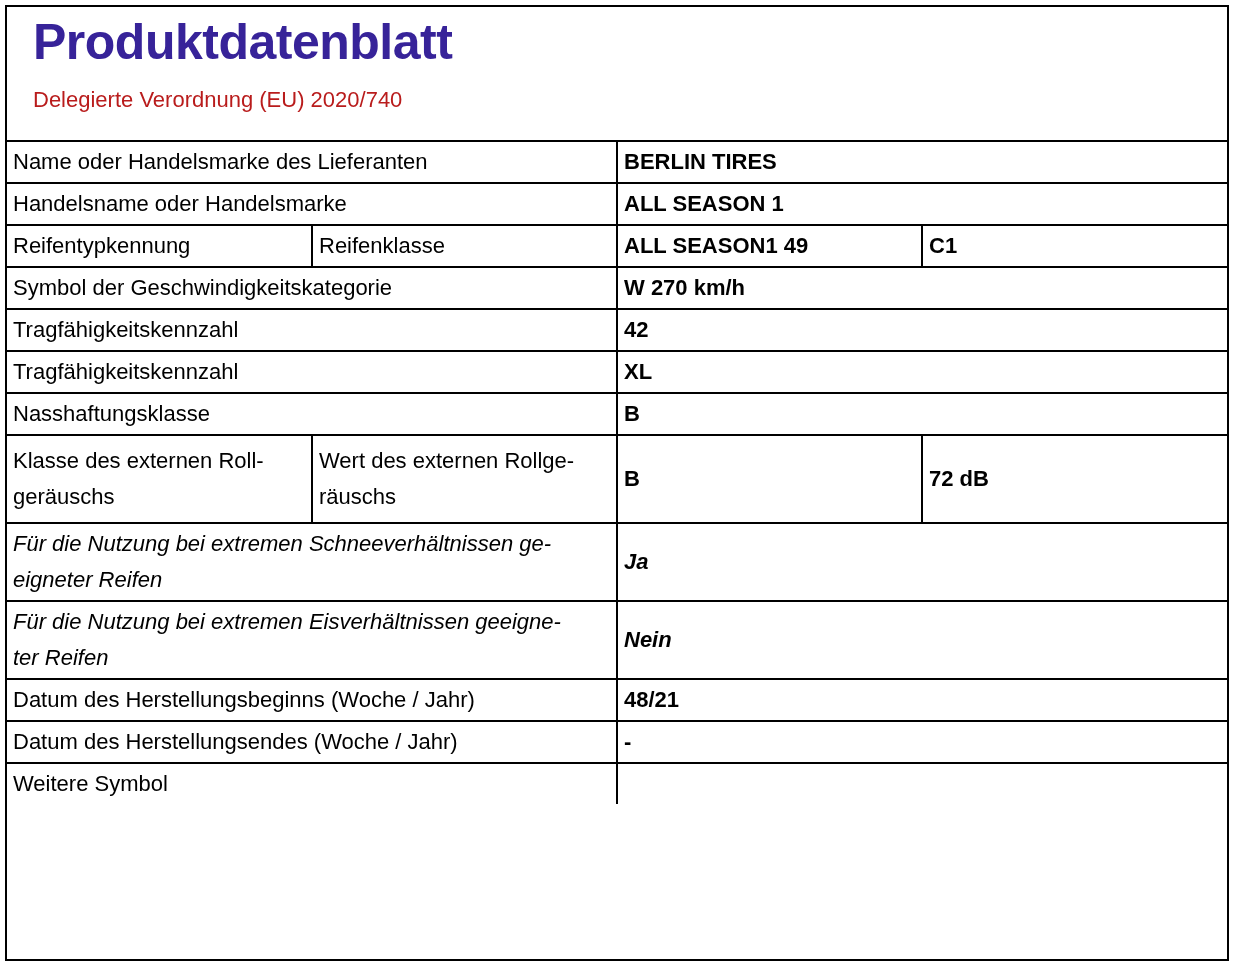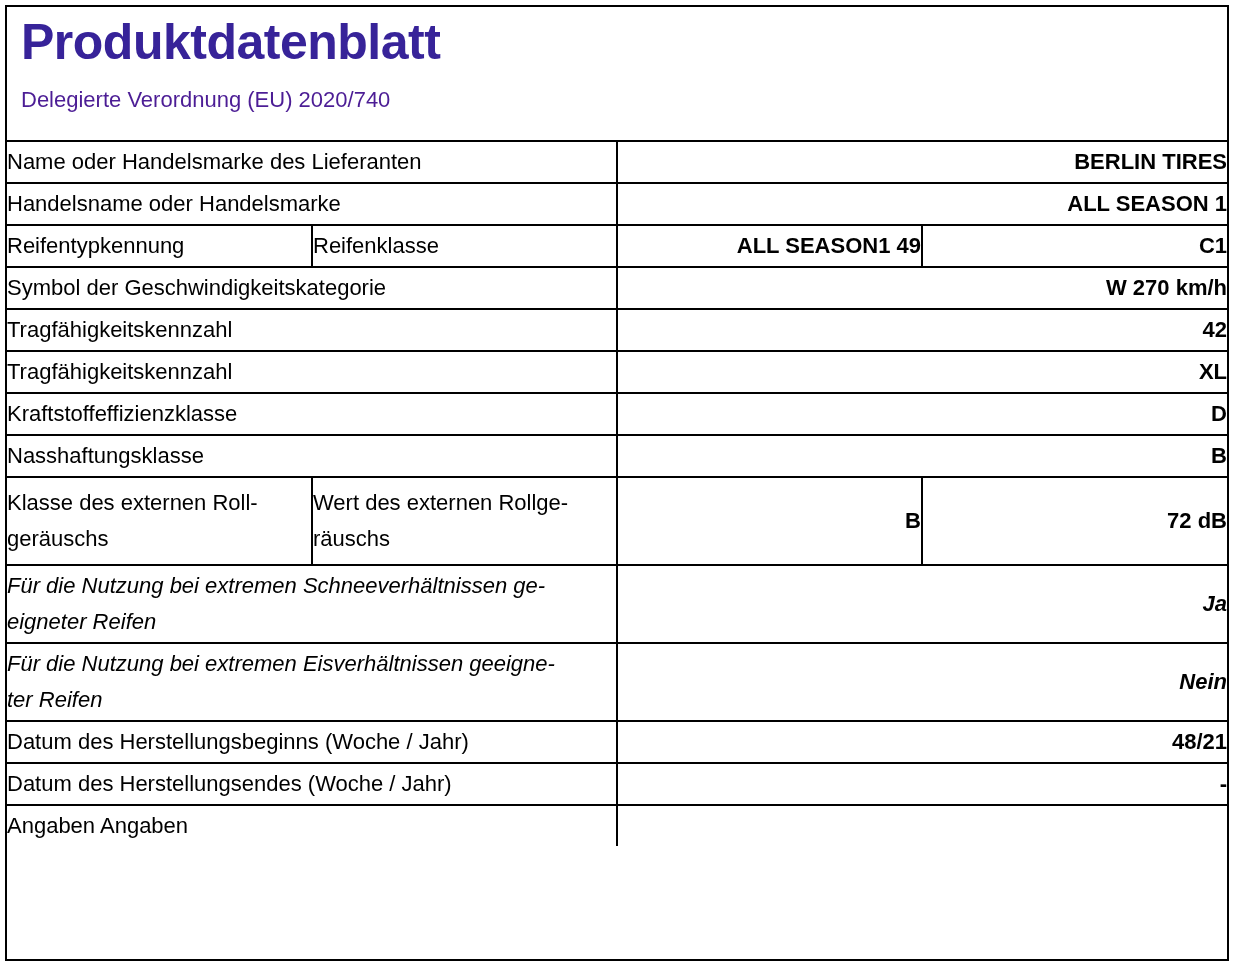--- a/index.html
+++ b/index.html
@@ -12,60 +12,60 @@
   }
   .page {
     position: absolute;
     left: 5px; top: 5px;
     width: 1224px; height: 956px;
     border: 2px solid #000000;
     background: #ffffff;
   }
   .header {
     height: 133px;
-    padding: 8px 14px 0 14px;
+    padding: 8px 14px 0 26px;
     overflow: hidden;
   }
   .title {
     margin: 0;
     font-size: 50px;
     line-height: 54px;
     font-weight: 700;
     letter-spacing: -0.5px;
     color: #372399;
   }
   .subtitle {
     margin: 18px 0 0 0;
     font-size: 22px;
     line-height: 26px;
     font-weight: 400;
-    color: #4c1d95;
+    color: #b91c1c;
   }
   table.sheet {
     width: 100%;
     table-layout: fixed;
     border-collapse: collapse;
   }
   table.sheet td {
     border-top: 2px solid #000000;
-    padding: 2px 0;
+    padding: 2px 6px;
     font-size: 22px;
     line-height: 36px;
     vertical-align: middle;
     white-space: pre-line;
     overflow: hidden;
   }
   table.sheet td + td { border-left: 2px solid #000000; }
   td.label {
     text-align: left;
     padding-left: 13px;
     padding-right: 10px;
   }
   td.value {
-    text-align: right;
+    text-align: left;
     font-weight: 700;
     font-size: 21px;
   }
   tr.r-s  { height: 42px; }  
   tr.r-d  { height: 78px; font-style: italic; }  
   tr.r-n  { height: 88px; }  
   tr.r-a  { height: 81px; }  
   tr.r-l  { height: 40px; }  
 </style>
 </head>
@@ -105,24 +105,20 @@
       </tr>
       <tr class="r-s">
         <td class="label" colspan="2">Tragfähigkeitskennzahl</td>
         <td class="value" colspan="2">42</td>
       </tr>
       <tr class="r-s">
         <td class="label" colspan="2">Tragfähigkeitskennzahl</td>
         <td class="value" colspan="2">XL</td>
       </tr>
       <tr class="r-s">
-        <td class="label" colspan="2">Kraftstoffeffizienzklasse</td>
-        <td class="value" colspan="2">D</td>
-      </tr>
-      <tr class="r-s">
         <td class="label" colspan="2">Nasshaftungsklasse</td>
         <td class="value" colspan="2">B</td>
       </tr>
       <tr class="r-n">
         <td class="label">Klasse des externen Roll-
 geräuschs</td>
         <td class="label">Wert des externen Rollge-
 räuschs</td>
         <td class="value">B</td>
         <td class="value">72 dB</td>
@@ -139,18 +135,18 @@
       </tr>
       <tr class="r-s">
         <td class="label" colspan="2">Datum des Herstellungsbeginns (Woche / Jahr)</td>
         <td class="value" colspan="2">48/21</td>
       </tr>
       <tr class="r-s">
         <td class="label" colspan="2">Datum des Herstellungsendes (Woche / Jahr)</td>
         <td class="value" colspan="2">-</td>
       </tr>
       <tr class="r-l">
-        <td class="label" colspan="2">Angaben Angaben</td>
+        <td class="label" colspan="2">Weitere Symbol</td>
         <td class="value" colspan="2"></td>
       </tr>
     </tbody>
   </table>
 </div>
 
 </body></html>

